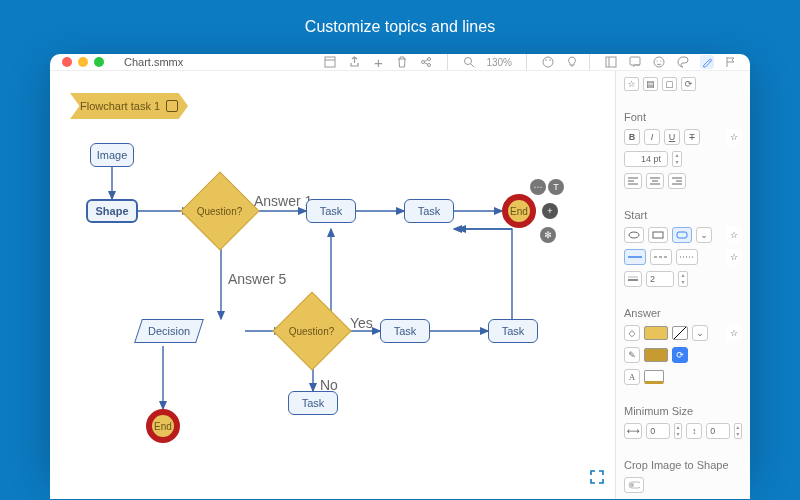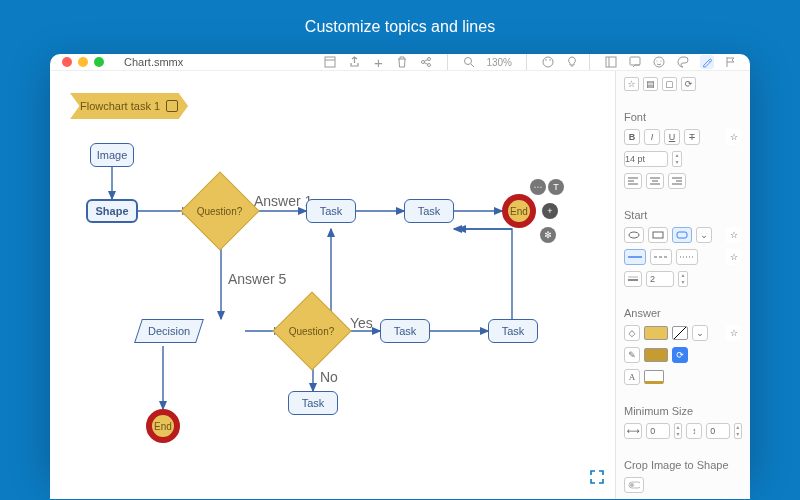--- a/index.html
+++ b/index.html
@@ -197,21 +197,21 @@
       <div class="floater" style="left:490px;top:156px;background:#777">✻</div>
 
       <div class="node para" style="left:88px;top:248px;width:62px;height:24px">
           <span>Decision</span>
         </div>
 
       <div class="node diamond" style="left:234px;top:232px">
           <span>Question?</span>
         </div>
       <div class="lbl" style="left:300px;top:244px">Yes</div>
-      <div class="lbl" style="left:270px;top:298px">No</div>
+      <div class="lbl" style="left:270px;top:306px">No</div>
 
       <div class="node rect" style="left:330px;top:248px;width:50px;height:24px">Task</div>
       <div class="node rect" style="left:438px;top:248px;width:50px;height:24px">Task</div>
 
       <div class="node rect" style="left:238px;top:320px;width:50px;height:24px">Task</div>
       <div class="node circ" style="left:96px;top:338px">End</div>
 
       <span class="expand-icon"><svg width="16" height="16" viewBox="0 0 16 16">
             <path d="M2 6V2h4M14 10v4h-4M10 2h4v4M6 14H2v-4" fill="none" stroke="#0c7bc2" stroke-width="1.6"></path>
           </svg></span>
@@ -228,21 +228,21 @@
       <div class="sb-label">Font</div>
       <div class="sb-row">
         <span class="sb-btn" style="font-weight:700">B</span>
         <span class="sb-btn" style="font-style:italic">I</span>
         <span class="sb-btn" style="text-decoration:underline">U</span>
         <span class="sb-btn" style="text-decoration:line-through">T</span>
         <span style="flex:1"></span>
         <span class="sb-btn" style="border:none">☆</span>
       </div>
       <div class="sb-row">
-        <span class="sb-btn" style="width:44px;justify-content:flex-start;padding-left:0">14 pt</span>
+        <span class="sb-btn" style="width:44px;justify-content:flex-start;padding-left:16px">14 pt</span>
         <div class="stepper">
             <div>▴</div>
             <div>▾</div>
           </div>
       </div>
       <div class="sb-row">
         <span class="sb-btn">
             <svg width="10" height="8">
               <path d="M0 1h10M0 4h6M0 7h10" stroke="#666"></path>
             </svg>

